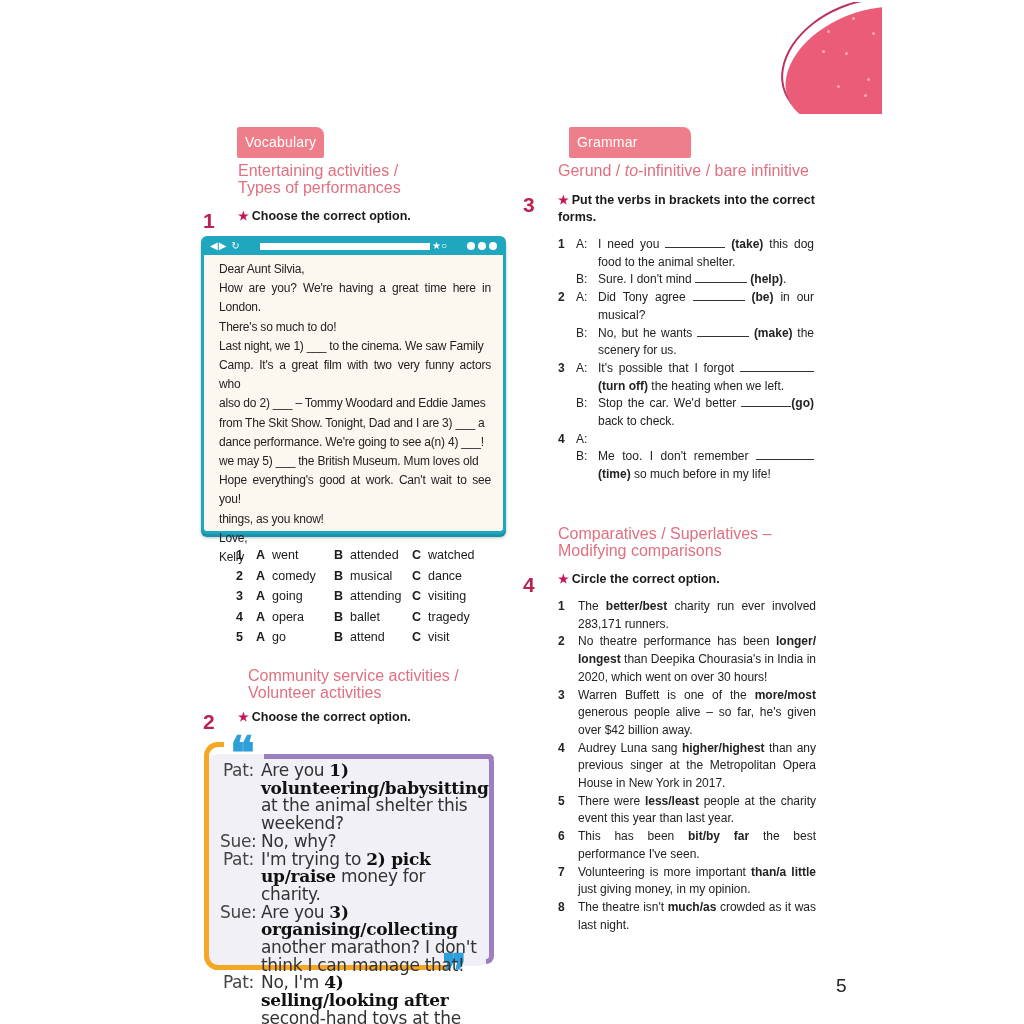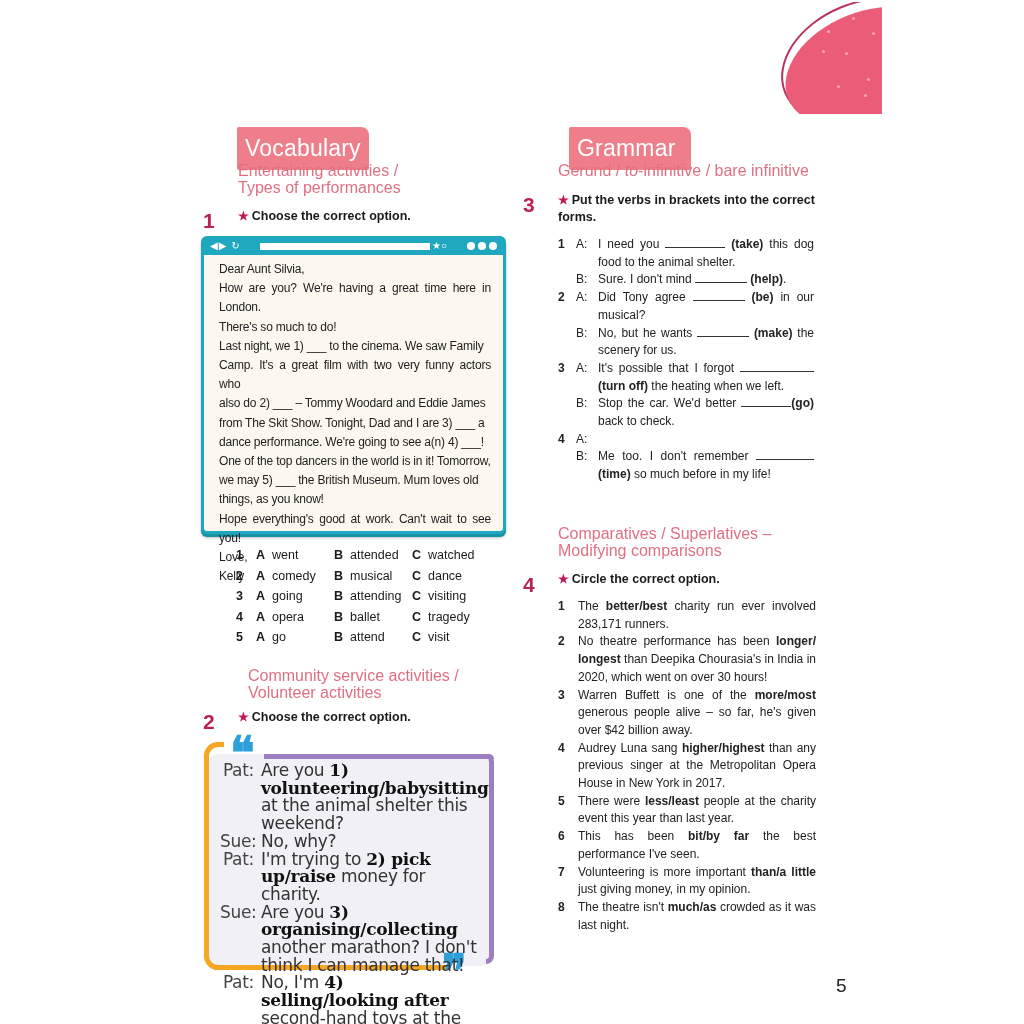--- a/index.html
+++ b/index.html
@@ -3,21 +3,21 @@
 <meta charset="utf-8">
 <style>
   html, body { margin: 0; padding: 0; background: #ffffff; }
   body { width: 1024px; height: 1024px; position: relative; overflow: hidden; font-family: "Liberation Sans", sans-serif; color: #1a1a1a; }
 
   .deco-blob { position: absolute; left: 772px; top: 2px; width: 110px; height: 112px; overflow: hidden; }
   .deco-blob .outer { position: absolute; left: 6px; top: 0px; width: 170px; height: 118px; border: 2px solid #b8325a; border-radius: 50%; transform: rotate(-22deg); box-sizing: border-box; }
   .deco-blob .inner { position: absolute; left: 10px; top: 10px; width: 170px; height: 110px; background: #ea5c78; border-radius: 50%; transform: rotate(-22deg); }
   .deco-blob .dot { position: absolute; width: 3px; height: 3px; background: #f7a8b8; border-radius: 50%; }
 
-  .section-tab { position: absolute; height: 23px; background: #ee7f8a; color: #fff; font-size: 23px; line-height: 23px; padding: 10px 8px; border-radius: 2px 8px 2px 2px; letter-spacing: 0.2px; }
+  .section-tab { position: absolute; height: 23px; background: #ee7f8a; color: #fff; font-size: 14px; line-height: 23px; padding: 4px 8px; border-radius: 2px 8px 2px 2px; letter-spacing: 0.2px; }
   .subhead { position: absolute; color: #e07080; font-size: 16px; line-height: 17px; }
   .subhead i { font-style: italic; }
   .ex-num { position: absolute; color: #b8234f; font-size: 21px; font-weight: bold; }
   .instr { position: absolute; font-size: 12.5px; font-weight: bold; line-height: 17px; }
   .instr .star { color: #c2185b; font-size: 12px; margin-right: 3px; }
 
   
   .browser { position: absolute; left: 201px; top: 236px; width: 305px; height: 298px; border: 3px solid #1fa7c0; border-radius: 6px; background: #fdf8ef; box-sizing: border-box; box-shadow: 0 3px 0 #1793a8, 0 4px 3px rgba(0,0,0,0.25); }
   .browser .bar { position: absolute; left: 0; top: 0; right: 0; height: 16px; background: #1fa7c0; }
   .browser .bar .nav { position: absolute; left: 6px; top: 1px; color: #fff; font-size: 10px; letter-spacing: 1px; }
@@ -102,24 +102,23 @@
   </div>
   <div class="letter">
     <p>Dear Aunt Silvia,</p>
     <p>How are you? We're having a great time here in London.</p>
     <p>There's so much to do!</p>
     <p>Last night, we 1) ___ to the cinema. We saw Family</p>
     <p>Camp. It's a great film with two very funny actors who</p>
     <p>also do 2) ___ – Tommy Woodard and Eddie James</p>
     <p>from The Skit Show. Tonight, Dad and I are 3) ___ a</p>
     <p>dance performance. We're going to see a(n) 4) ___!</p>
-    <p>One of the top dancers in the world is in it! Tomorrow,</p>
     <p>we may 5) ___ the British Museum. Mum loves old</p>
+    <p>Hope everything's good at work. Can't wait to see you!</p>
     <p>things, as you know!</p>
-    <p>Hope everything's good at work. Can't wait to see you!</p>
     <p>Love,</p>
     <p>Kelly</p>
   </div>
 </div>
 
 <div class="options">
   <div class="row">
     <span class="n">1</span>
     <span class="L">A</span>
       <span class="w">went</span>

